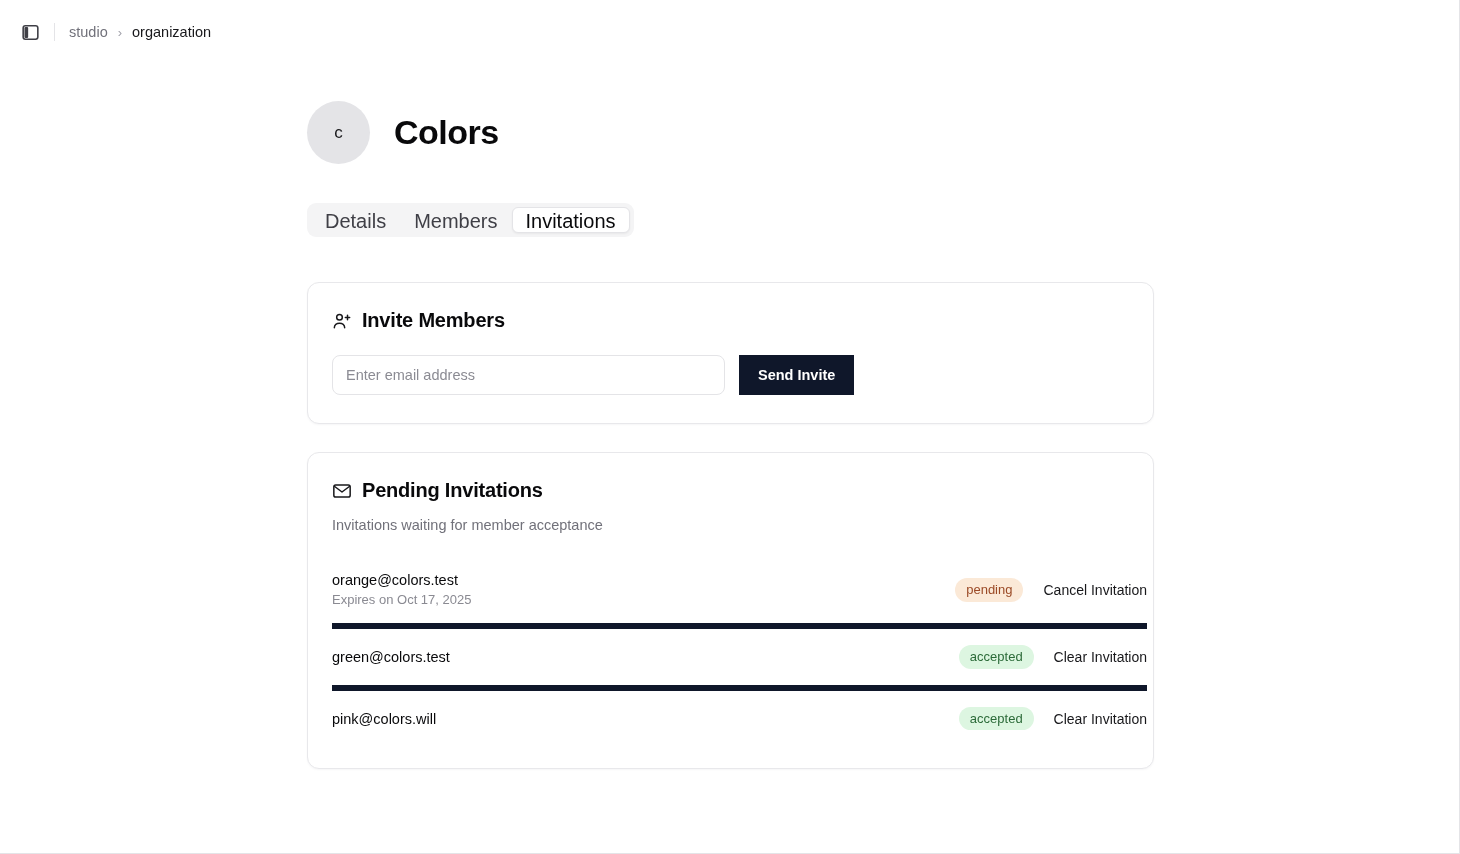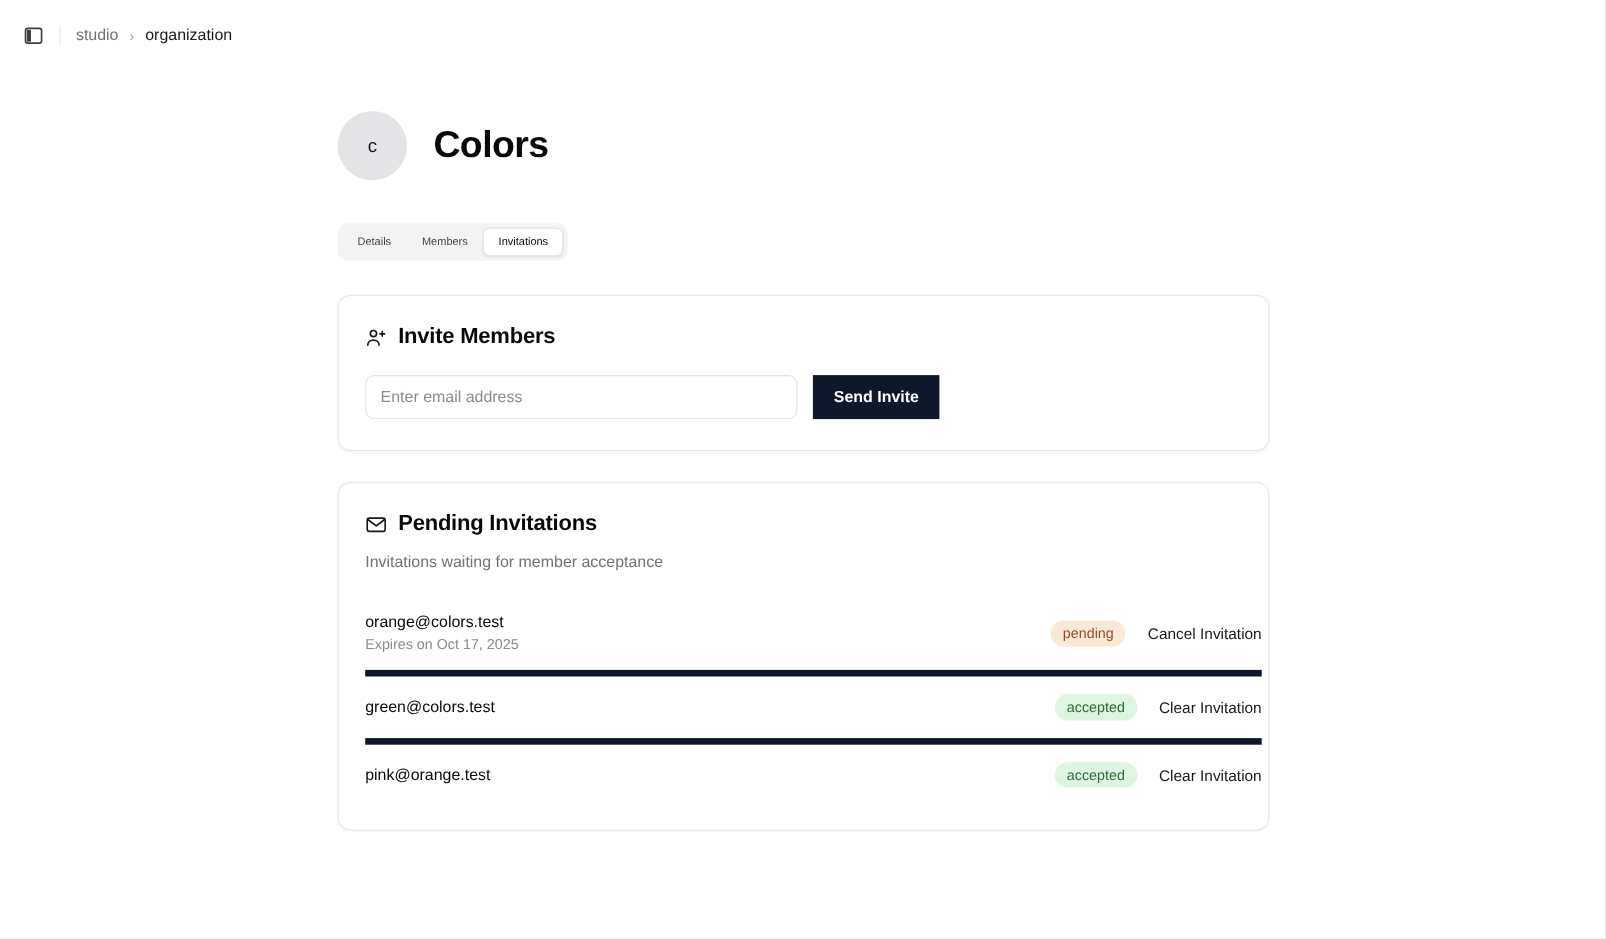--- a/index.html
+++ b/index.html
@@ -109,21 +109,21 @@
   .tabs {
     display: inline-flex;
     align-items: center;
     background: #f4f4f5;
     border-radius: 9px;
     padding: 4px;
     margin-top: 22px;
     height: 34px;
   }
   .tab {
-    font-size: 10px;
+    font-size: 20px;
     color: #3f3f46;
     padding: 0 13px;
     height: 26px;
     line-height: 26px;
     border-radius: 6px;
     cursor: pointer;
     white-space: nowrap;
     border: 1px solid transparent;
   }
   .tab.active {
@@ -134,21 +134,21 @@
   }
 
   
   .card {
     background: #ffffff;
     border: 1px solid #e8e8eb;
     border-radius: 12px;
     box-shadow: 0 1px 2px rgba(16,24,40,0.04);
   }
   .card-invite {
-    margin-top: 31px;
+    margin-top: 45px;
     padding: 26px 42px 28px 24px;
   }
   .card-pending {
     margin-top: 28px;
     padding: 26px 6px 22px 24px;
   }
 
   .card-title-row {
     display: flex;
     align-items: center;
@@ -353,21 +353,21 @@
               <span class="row-email">green@colors.test</span>
             </div>
             <div class="row-right">
               <span class="badge badge-accepted">accepted</span>
               <span class="row-action">Clear Invitation</span>
             </div>
           </div>
 
           <div class="invite-row">
             <div class="row-left">
-              <span class="row-email">pink@orange.test</span>
+              <span class="row-email">pink@colors.will</span>
             </div>
             <div class="row-right">
               <span class="badge badge-accepted">accepted</span>
               <span class="row-action">Clear Invitation</span>
             </div>
           </div>
 
         </div>
       </section>
 

